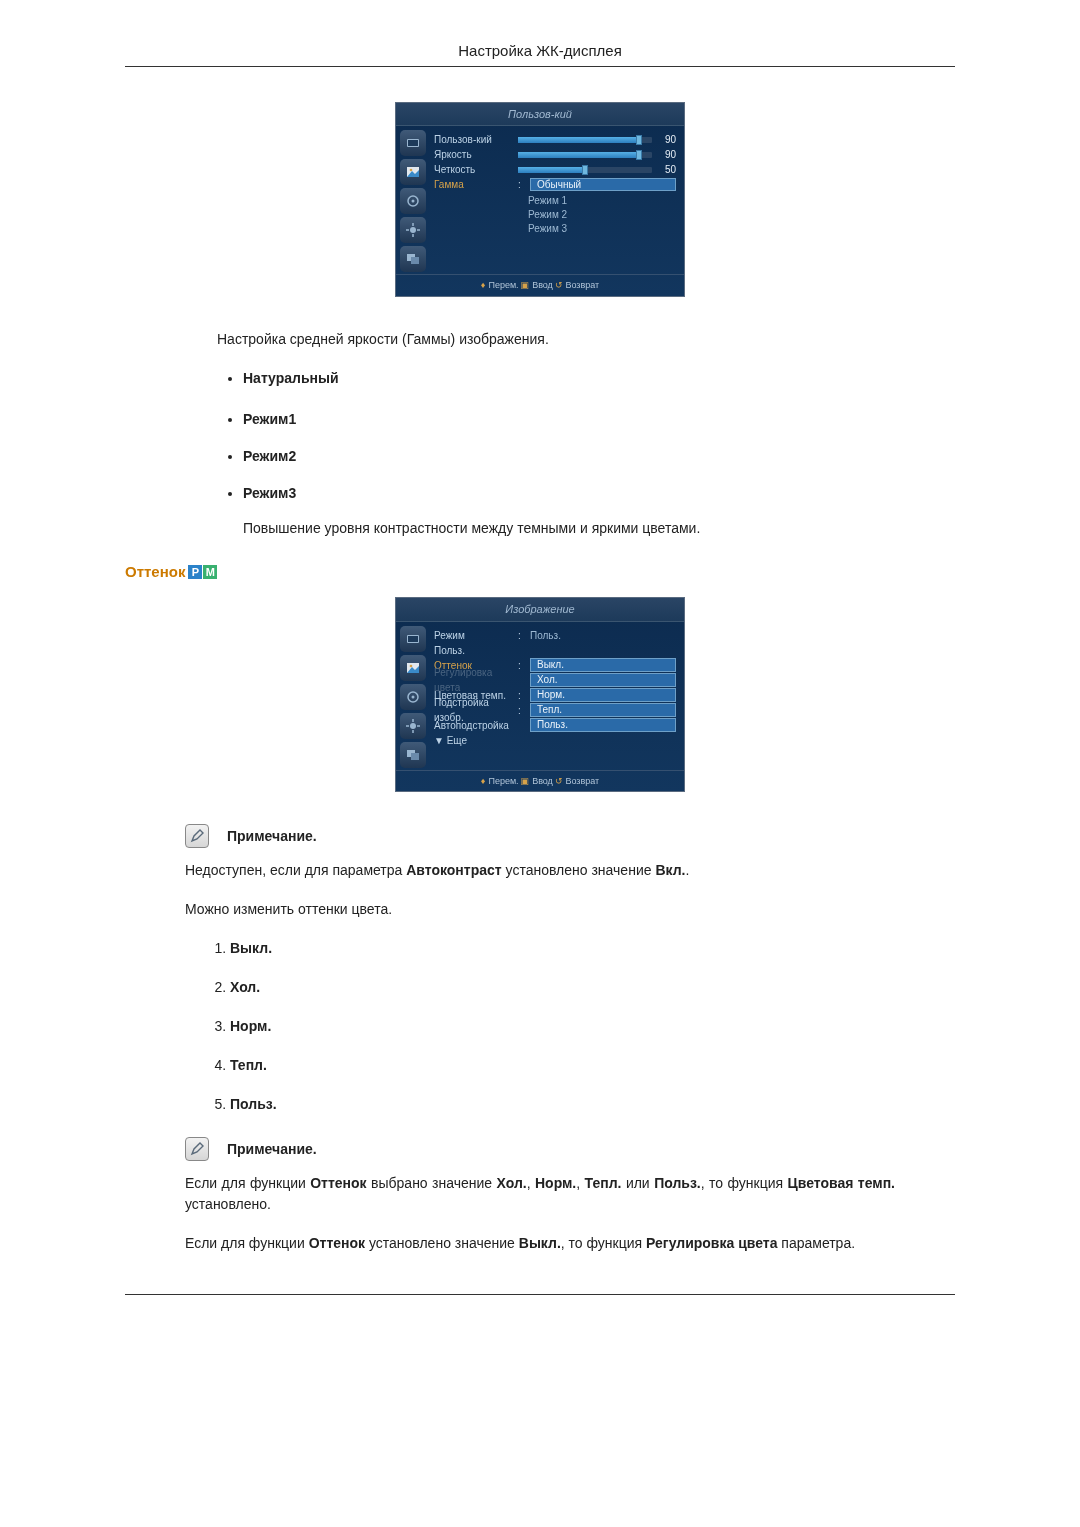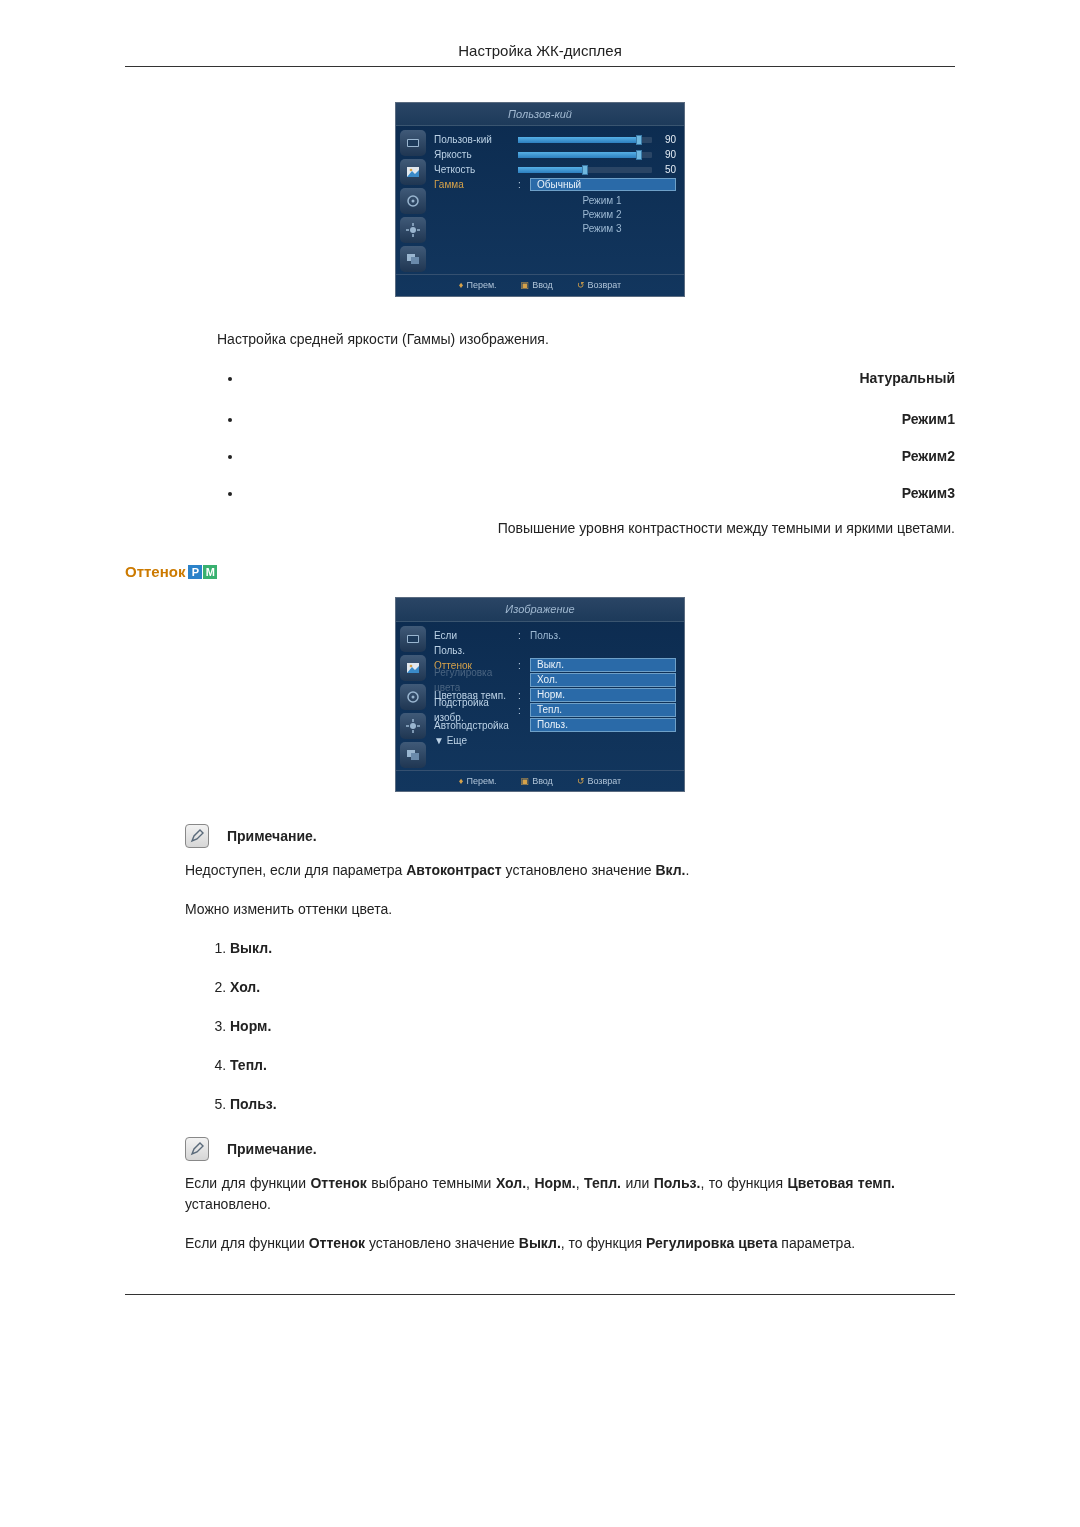--- a/index.html
+++ b/index.html
@@ -110,35 +110,35 @@
       font-size: 10px;
       height: 14px;
     }
     .osd-option.hi {
       background: #2a6aa8;
       border: 1px solid #6ea0c8;
       color: #eaf2f9;
       margin: 0;
       line-height: 12px;
     }
-    .osd-options-col { margin-left: 88px; margin-top:1px;text-align:center; }
+    .osd-options-col { margin-left: 88px; margin-top:1px; }
     .osd-footer {
       display: flex;
       justify-content: center;
-      gap: 24px;
+      gap: 2px;
       font-size: 9px;
       padding: 4px 0 3px;
       border-top: 1px solid #355070;
       color: #d6a24a;
     }
     .osd-footer span { color: #b0c4d8; }
     .osd-footer .fk { color: #d6a24a; margin-right: 3px; }
     .osd-colon { color: #bcd2e6; width:6px; }
     .text-block { margin: 0 0 18px 92px; }
-    .bullets { margin: 0 0 0 100px; text-align: right; }
+    .bullets { margin: 0 0 0 100px; }
     .bullets li { list-style: disc; margin: 0 0 16px 18px; }
     .bullets li.tight { margin-bottom: 20px; }
     .bold { font-weight: bold; }
     .sub-p { margin: 14px 0 14px 0; }
     .section-title {
       color: #cc7a00;
       font-weight: bold;
       font-size: 15px;
       margin: 22px 0 14px 0;
       display: flex;
@@ -334,21 +334,21 @@
         </div>
       <div class="osd-icon">
           <svg class="icon-svg" viewBox="0 0 16 16">
             <rect x="2" y="3" width="8" height="7" fill="#9ab6d0"></rect>
             <rect x="6" y="6" width="8" height="7" fill="#6a8aab"></rect>
           </svg>
         </div>
     </div>
     <div class="osd-content">
       <div class="osd-row">
-        <div class="osd-label">Если</div>
+        <div class="osd-label">Режим</div>
         <div class="osd-colon">:</div>
         <div style="flex:1;color:#9cb8d2">Польз.</div>
       </div>
       <div class="osd-row">
         <div class="osd-label">Польз.</div>
       </div>
       <div class="osd-row">
         <div class="osd-label orange">Оттенок</div>
         <div class="osd-colon">:</div>
         <div class="osd-option hi" style="flex:1">Выкл.</div>
@@ -411,20 +411,20 @@
 <div class="note">
   <div class="note-icon">
     <svg class="pen-svg" viewBox="0 0 16 16">
         <path d="M3 13 L5 8 L11 2 L14 5 L8 11 Z" fill="none" stroke="#5a6a7a" stroke-width="1.4"></path>
       </svg>
   </div>
   <span class="note-label">Примечание.</span>
 </div>
 
 <p class="para justify">
-  <span>Если для функции </span><span class="bold">Оттенок</span><span> выбрано темными </span><span class="bold">Хол.</span><span>, </span><span class="bold">Норм.</span><span>, </span><span class="bold">Тепл.</span><span> или </span><span class="bold">Польз.</span><span>, то функция </span><span class="bold">Цветовая темп.</span><span> установлено.</span>
+  <span>Если для функции </span><span class="bold">Оттенок</span><span> выбрано значение </span><span class="bold">Хол.</span><span>, </span><span class="bold">Норм.</span><span>, </span><span class="bold">Тепл.</span><span> или </span><span class="bold">Польз.</span><span>, то функция </span><span class="bold">Цветовая темп.</span><span> установлено.</span>
 </p>
 
 <p class="para justify">
   <span>Если для функции </span><span class="bold">Оттенок</span><span> установлено значение </span><span class="bold">Выкл.</span><span>, то функция </span><span class="bold">Регулировка цвета</span><span> параметра.</span>
 </p>
 
 <div class="bottom-rule"></div>
 
 </body></html>

